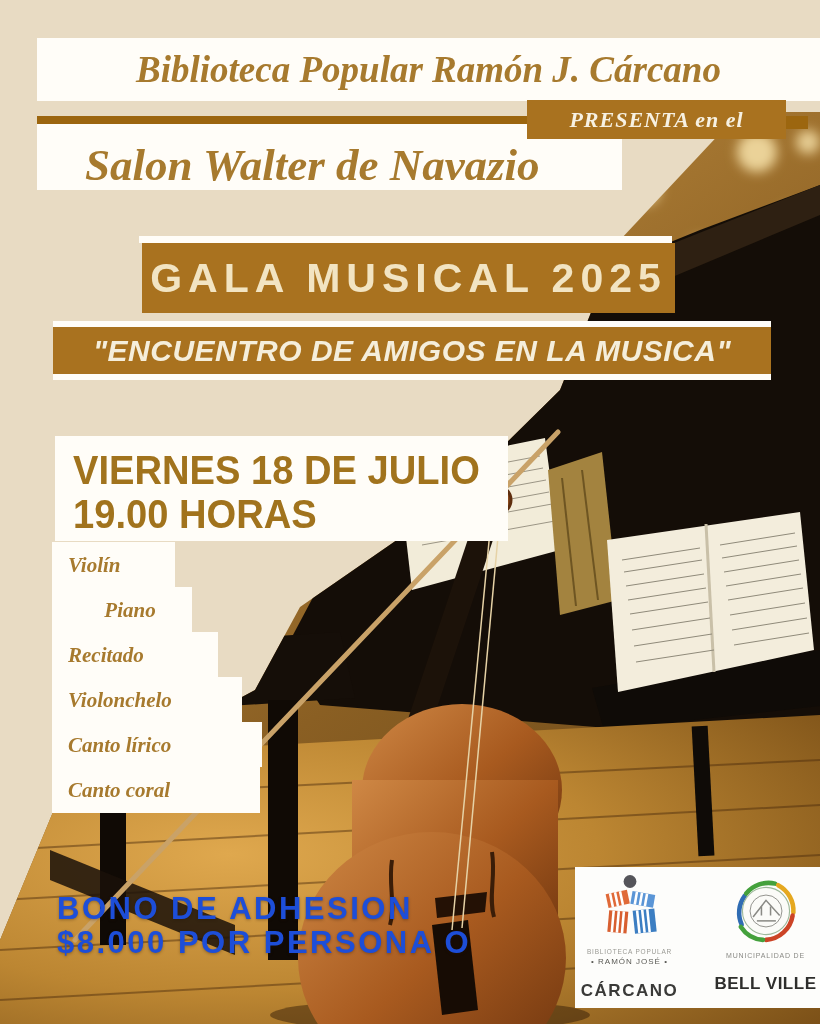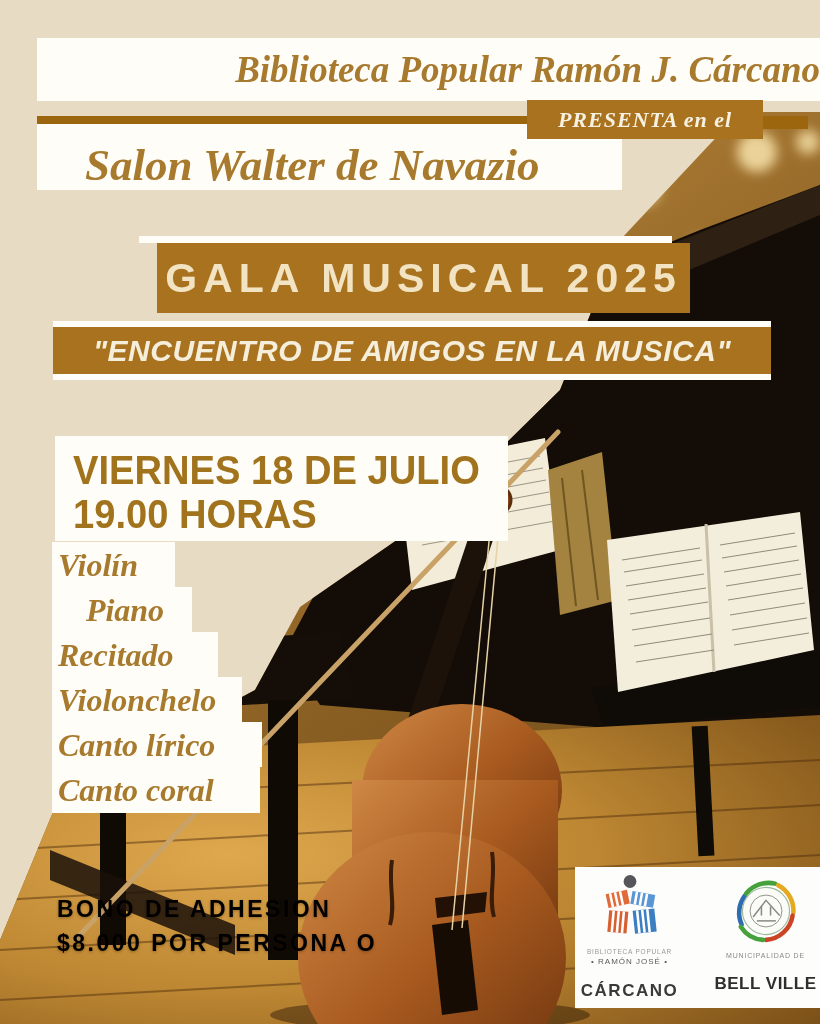--- a/index.html
+++ b/index.html
@@ -9,70 +9,70 @@
   }
   
   .photo{
     position:absolute;inset:0;z-index:1;
     clip-path:polygon(740px 112px,820px 112px,820px 1024px,0px 1024px,0px 940px,60px 795px,255px 690px,300px 607px,433px 515px,560px 390px,620px 240px);
   }
   .photo svg{display:block;}
   
   .w{background:#fffdf8;position:absolute;z-index:2;}
   .banner1{left:37px;top:38px;width:783px;height:63px;}
-  .banner1 .script{font-size:37px;line-height:63px;text-align:right;}
+  .banner1 .script{font-size:37px;line-height:63px;text-align:center;}
   .script{
     font-family:"Liberation Serif",serif;font-style:italic;font-weight:bold;
     color:#a77a2e;white-space:nowrap;
   }
   .bar{position:absolute;z-index:2;left:37px;top:116px;width:771px;height:13px;background:#9c660f;}
   .presenta{
-    position:absolute;z-index:3;left:527px;top:100px;width:236px;height:39px;
+    position:absolute;z-index:3;left:527px;top:100px;width:259px;height:39px;
     background:#a9721f;color:#f7f1e2;
     font-family:"Liberation Serif",serif;font-style:italic;font-weight:bold;
     font-size:22px;line-height:39px;text-align:center;letter-spacing:1px;white-space:nowrap;
   }
   .banner2{left:37px;top:124px;width:585px;height:66px;}
   .banner2 .script{font-size:45px;line-height:82px;padding-left:48px;}
   
   .gala-strip{position:absolute;z-index:2;left:139px;top:236px;width:533px;height:7px;background:#fffdf8;}
   .gala{
-    position:absolute;z-index:2;left:157px;top:243px;width:533px;height:70px;background:#a9721f;
+    position:absolute;z-index:2;left:142px;top:243px;width:533px;height:70px;background:#a9721f;
     color:#f2e4c2;font-size:41px;font-weight:bold;letter-spacing:6px;
     line-height:70px;text-align:center;white-space:nowrap;
   }
   
   .sub-wrap{position:absolute;z-index:2;left:53px;top:321px;width:718px;}
   .sub-strip{height:6px;background:#fffdf8;}
   .sub-brown{
     height:47px;background:#a9721f;color:#f5eedb;
     font-style:italic;font-weight:bold;font-size:30px;line-height:47px;
     text-align:center;letter-spacing:.5px;white-space:nowrap;
   }
   
   .datebox{left:55px;top:420px;width:453px;height:105px;margin-top:16px;}
   .datebox .dl{
     color:#a1731d;font-weight:bold;font-size:41px;line-height:44px;
     transform:scaleX(.93);transform-origin:left;white-space:nowrap;
   }
   .datebox .inner{padding:12px 0 0 18px;}
   
   .step{position:absolute;z-index:2;left:52px;background:#fffdf8;}
-  .step .script{font-size:32px;line-height:46px;padding-left:6px;display:block;}
+  .step .script{font-size:21px;line-height:46px;padding-left:16px;display:block;}
   .s1{top:542px;width:123px;height:45px;}
   .s2{top:587px;width:140px;height:45px;text-align:center;}
   .s3{top:632px;width:166px;height:45px;}
   .s4{top:677px;width:190px;height:45px;}
   .s5{top:722px;width:210px;height:45px;}
   .s6{top:767px;width:208px;height:46px;}
   .s7{top:813px;width:385px;height:51px;}
   
   .bono{
-    position:absolute;z-index:2;left:57px;top:892px;color:#000000;
-    font-weight:bold;font-size:23px;line-height:34px;letter-spacing:2.5px;
+    position:absolute;z-index:2;left:57px;top:892px;color:#1d4ed8;
+    font-weight:bold;font-size:31px;line-height:34px;letter-spacing:2.5px;
     text-shadow:0 1px 3px rgba(40,20,5,.35);white-space:nowrap;
   }
   
   .logos{
     position:absolute;z-index:3;left:575px;top:867px;width:245px;height:141px;
     background:#fdfdfb;display:flex;align-items:flex-start;justify-content:space-around;gap:27px;
   }
   .sponsor{display:flex;flex-direction:column;align-items:center;width:118px;padding-top:6px;}
   .sp-top{font-size:6.5px;color:#9a9a94;letter-spacing:.8px;margin-top:3px;white-space:nowrap;}
   .sp-mid{font-size:8px;color:#5a5a55;letter-spacing:1px;margin-top:2px;white-space:nowrap;}

